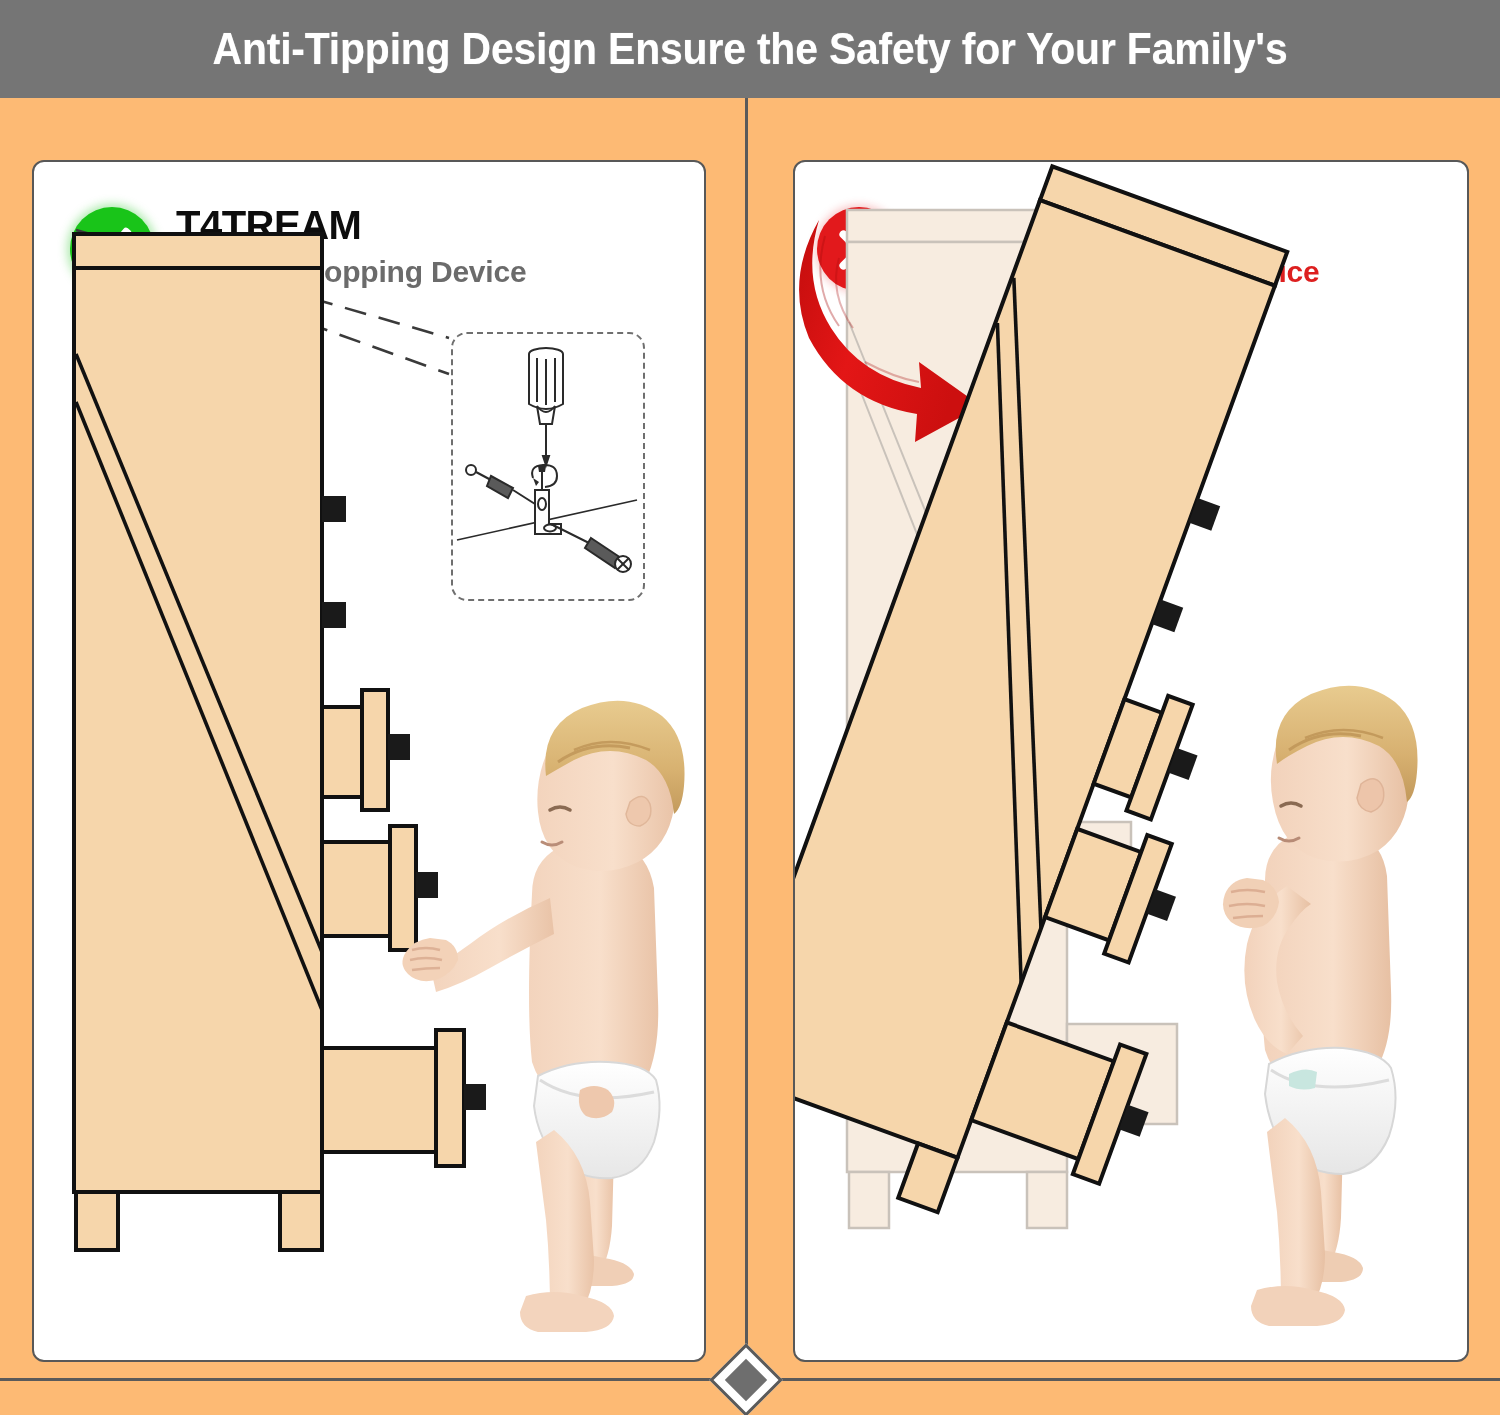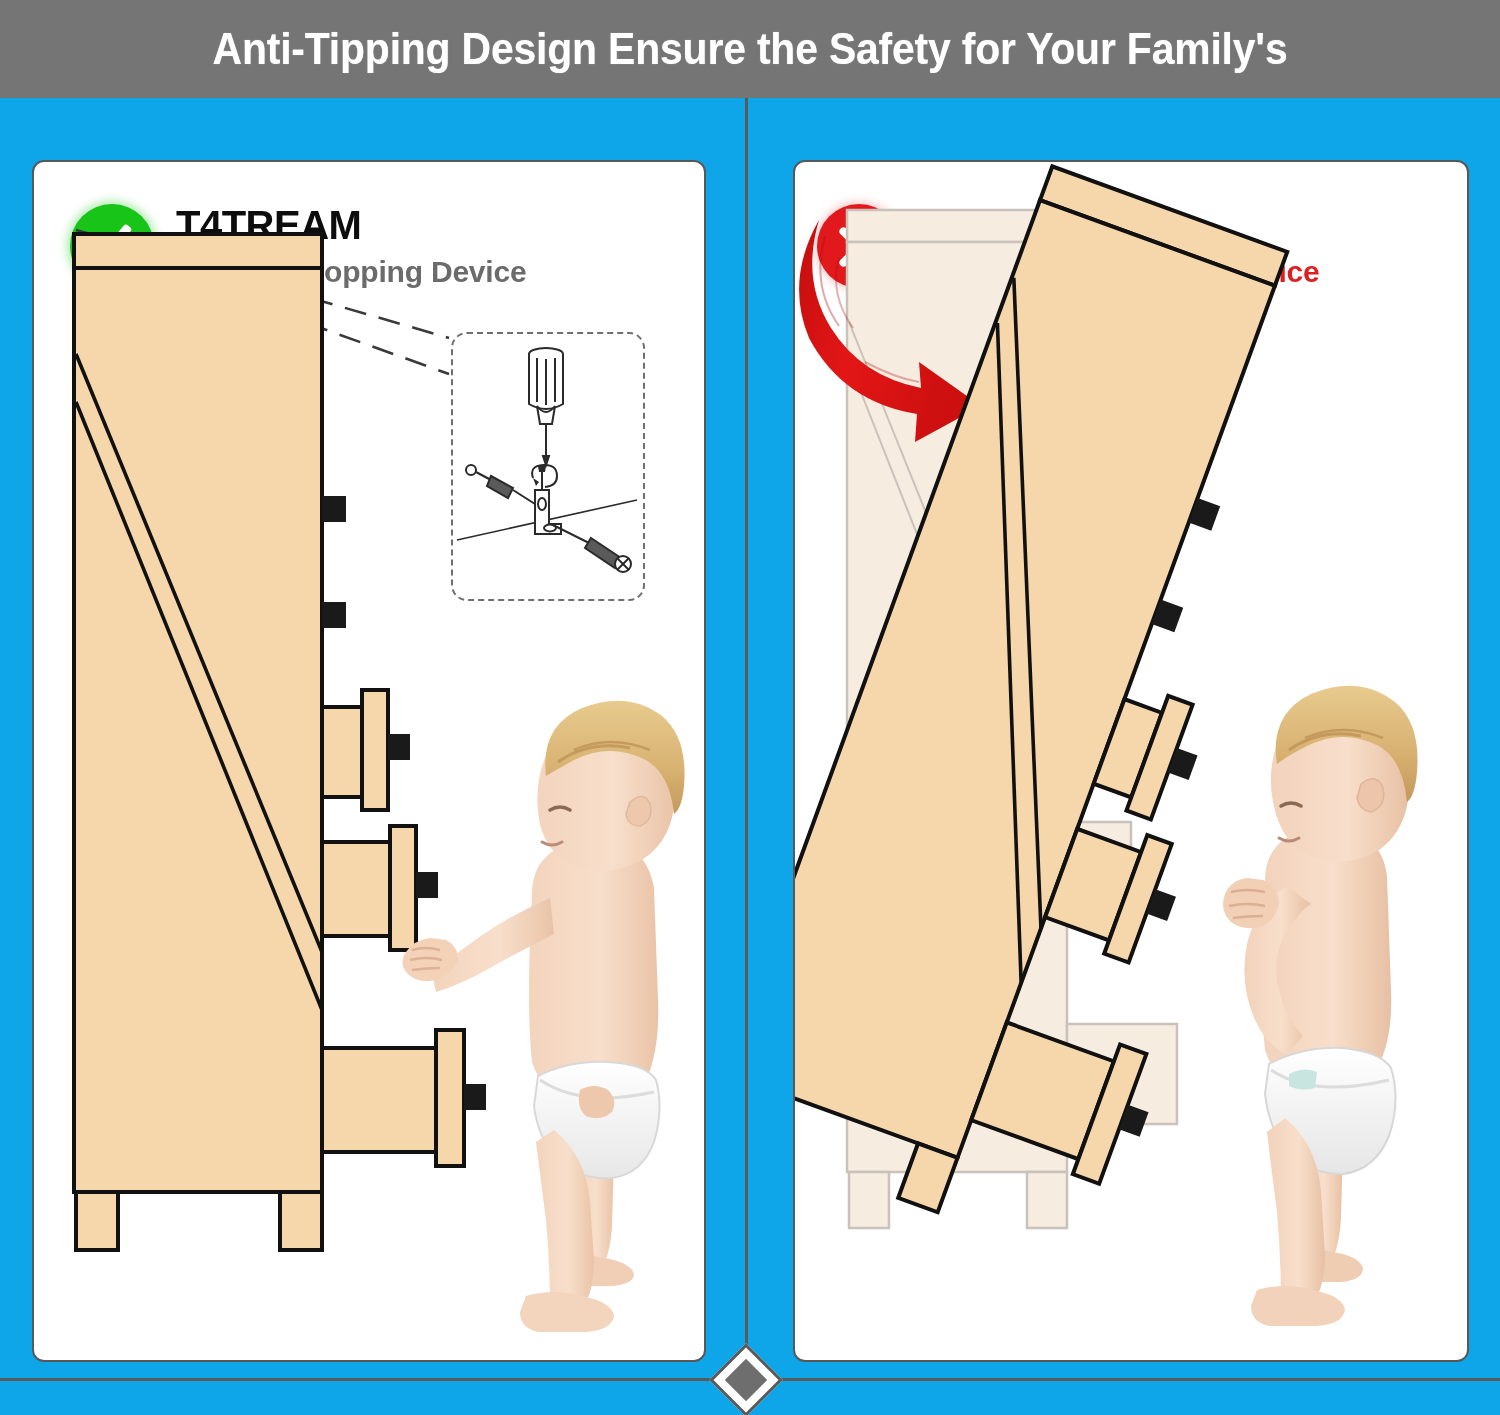--- a/index.html
+++ b/index.html
@@ -1,21 +1,21 @@
 <!DOCTYPE html>
 <html><head>
 <meta charset="utf-8">
 <style>
   html,body{margin:0;padding:0;background:#ffffff;}
   body{
     width:1500px;height:1415px;
     font-family:"Liberation Sans",sans-serif;
     position:relative;overflow:hidden;
   }
-  .page{position:relative;width:1500px;height:1415px;background:#0ea5e9;}
+  .page{position:relative;width:1500px;height:1415px;background:#fdba74;}
 
   
   .banner{
     position:absolute;left:0;top:0;width:1500px;height:98px;
     background:#757575;
   }
   .banner-title{
     position:absolute;left:0;top:0;width:1500px;height:98px;
     display:flex;align-items:center;justify-content:center;
     color:#ffffff;
@@ -52,21 +52,21 @@
   
   .panel{
     position:absolute;top:160px;height:1198px;
     border:2.5px solid #585858;border-radius:12px;
     background:#ffffff;overflow:hidden;
   }
   .panel-left{left:32px;width:670px;}
   .panel-right{left:793px;width:672px;}
 
   
-  .hdr{position:absolute;top:42px;display:flex;align-items:flex-start;}
+  .hdr{position:absolute;top:42px;display:flex;align-items:flex-end;}
   .hdr-left{left:36px;}
   .hdr-right{left:22px;}
 
   .badge{
     width:84px;height:84px;border-radius:50%;
     flex:0 0 84px;position:relative;
   }
   .badge.ok{background:#19c419;box-shadow:0 0 10px 3px rgba(25,196,25,.35);}
   .badge.no{background:#e2191c;box-shadow:0 0 8px 2px rgba(226,25,28,.25);}
   .badge.ok::before{

